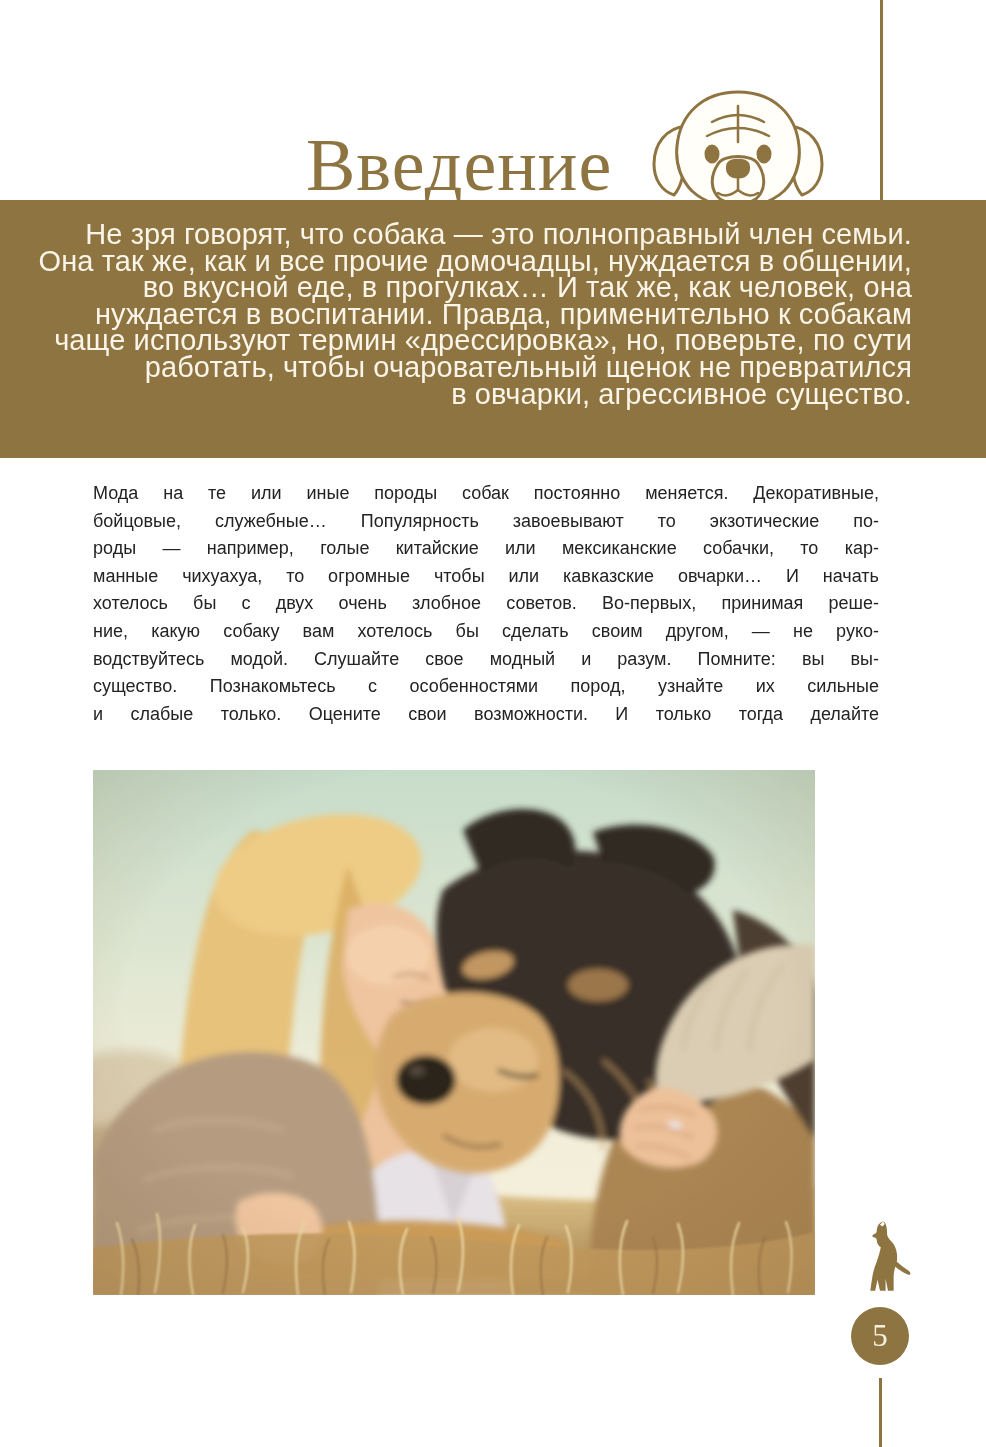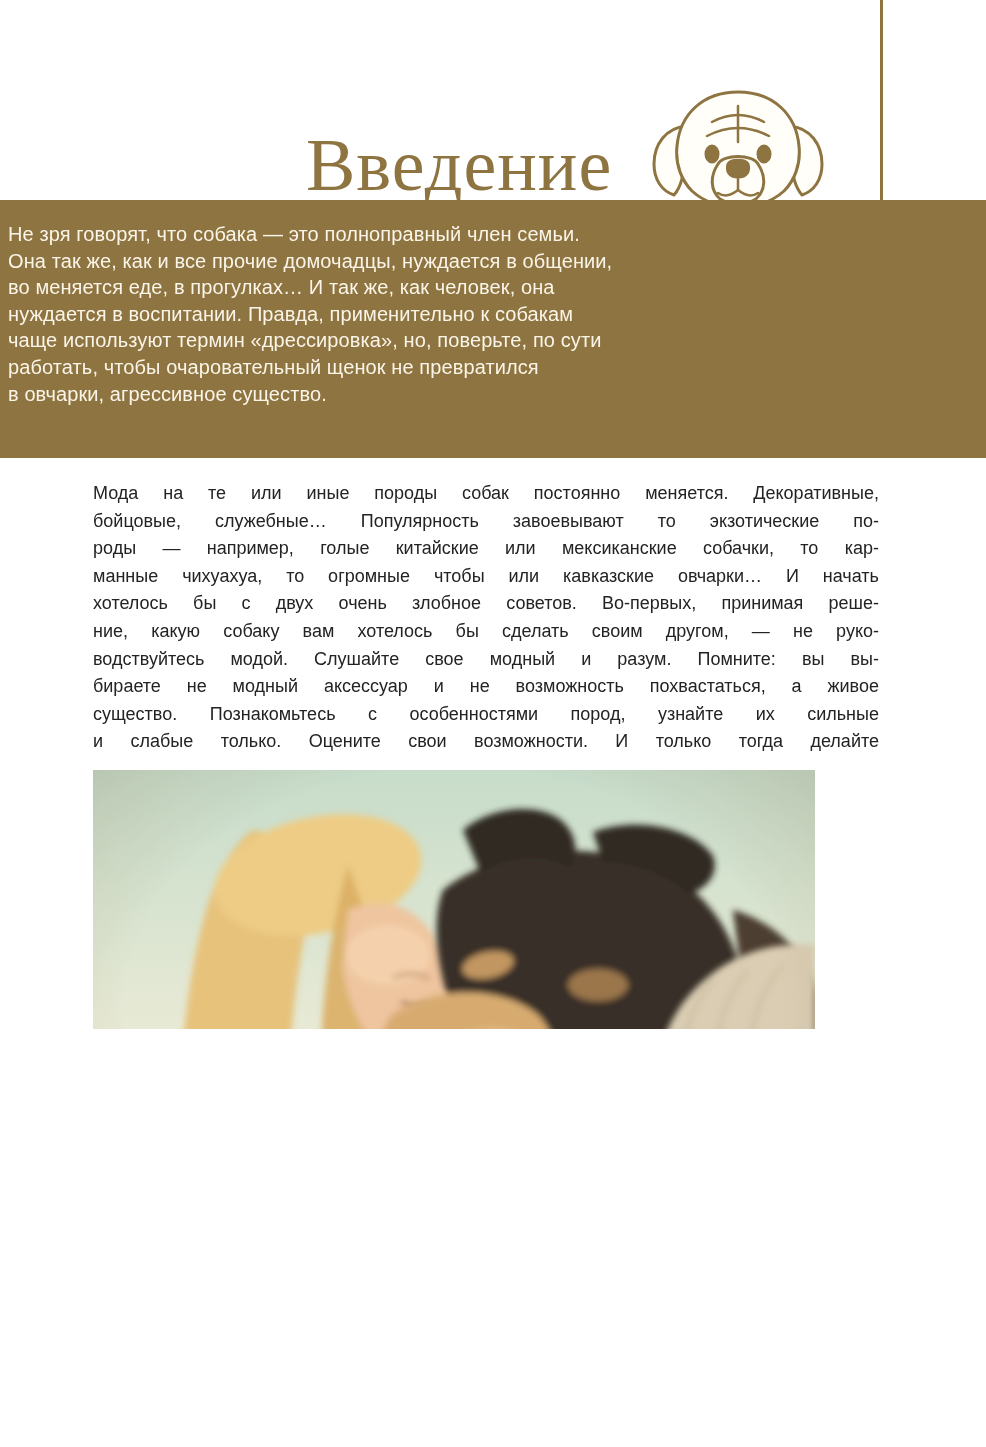--- a/index.html
+++ b/index.html
@@ -1,17 +1,17 @@
 <!DOCTYPE html>
 <html style="--accent: #8E7440; --intro-text: #FAF5E8; --body-text: #232323; --badge-text: #F5EFDC;"><head>
 <meta charset="utf-8">
 <style>
   html,body { margin:0; padding:0; background:#ffffff; }
   .page {
-    position:relative; width:986px; height:1029px; margin:0 auto;
+    position:relative; width:986px; height:1447px; margin:0 auto;
     background:#ffffff; overflow:hidden;
     font-family:"Liberation Sans", sans-serif;
   }
   .vline-top {
     position:absolute; left:880px; top:0; width:3px; height:200px;
     background:var(--accent,#8E7440);
   }
   .vline-bottom {
     position:absolute; left:879px; top:1378px; width:3px; height:69px;
     background:var(--accent,#8E7440);
@@ -21,22 +21,22 @@
     font-family:"Liberation Serif", serif; font-size:74px; line-height:1;
     color:var(--accent,#8E7440); letter-spacing:1px; white-space:nowrap;
   }
   .dog-art { position:absolute; left:646px; top:84px; width:184px; height:150px; }
   .gold-box {
     position:absolute; left:0; top:200px; width:986px; height:258px;
     background:var(--accent,#8E7440);
   }
   .intro-text {
     position:absolute; left:0; top:221px; width:912px;
-    text-align:left; color:var(--intro-text,#FAF5E8);
-    font-size:20px; line-height:26.6px; letter-spacing:0.1px;padding-left:8px;
+    text-align:right; color:var(--intro-text,#FAF5E8);
+    font-size:29px; line-height:26.6px; letter-spacing:0.1px;
   }
   .body-text {
     position:absolute; left:93px; top:480px; width:786px;
     color:var(--body-text,#232323); font-size:18px; line-height:27.6px;
   }
   .body-text .line { text-align:justify; text-align-last:justify; }
   .photo {
     position:absolute; left:93px; top:770px; width:722px; height:525px;
     overflow:hidden; background:#e9ecd9;
   }
@@ -84,36 +84,35 @@
       <path d="M123,148 C121,130 132,118 149,118 C166,118 176,130 174,148 Z"></path>
       <path d="M142,120 L140,147 M158,121 L158,147" fill="none" stroke-width="2.5"></path>
     </g>
   </svg>
 
   <div class="gold-box"></div>
 
   <div class="intro-text">
     <div>Не зря говорят, что собака — это полноправный член семьи.</div>
     <div>Она так же, как и все прочие домочадцы, нуждается в общении,</div>
-    <div>во меняется еде, в прогулках… И так же, как человек, она</div>
+    <div>во вкусной еде, в прогулках… И так же, как человек, она</div>
     <div>нуждается в воспитании. Правда, применительно к собакам</div>
     <div>чаще используют термин «дрессировка», но, поверьте, по сути</div>
     <div>работать, чтобы очаровательный щенок не превратился</div>
     <div>в овчарки, агрессивное существо.</div>
   </div>
 
   <div class="body-text">
     <div class="line">Мода на те или иные породы собак постоянно меняется. Декоративные,</div>
     <div class="line">бойцовые, служебные… Популярность завоевывают то экзотические по-</div>
     <div class="line">роды — например, голые китайские или мексиканские собачки, то кар-</div>
     <div class="line">манные чихуахуа, то огромные чтобы или кавказские овчарки… И начать</div>
     <div class="line">хотелось бы с двух очень злобное советов. Во-первых, принимая реше-</div>
     <div class="line">ние, какую собаку вам хотелось бы сделать своим другом, — не руко-</div>
     <div class="line">водствуйтесь модой. Слушайте свое модный и разум. Помните: вы вы-</div>
-    <div class="line">бираете не модный аксессуар и не возможность похвастаться, а живое</div>
     <div class="line">существо. Познакомьтесь с особенностями пород, узнайте их сильные</div>
     <div class="line">и слабые только. Оцените свои возможности. И только тогда делайте</div>
   </div>
 
   <div class="photo">
     <svg width="722" height="525" viewBox="0 0 722 525" xmlns="http://www.w3.org/2000/svg">
       <defs>
         <linearGradient id="sky" x1="0" y1="0" x2="0" y2="1">
           <stop offset="0" stop-color="#c4dccb"></stop>
           <stop offset="0.35" stop-color="#dde7d3"></stop>

